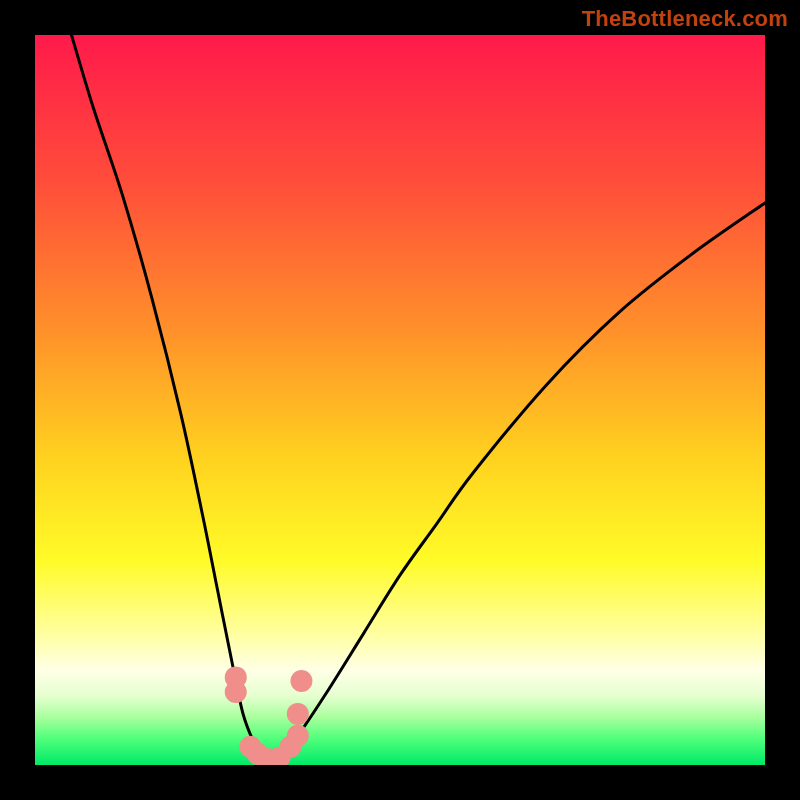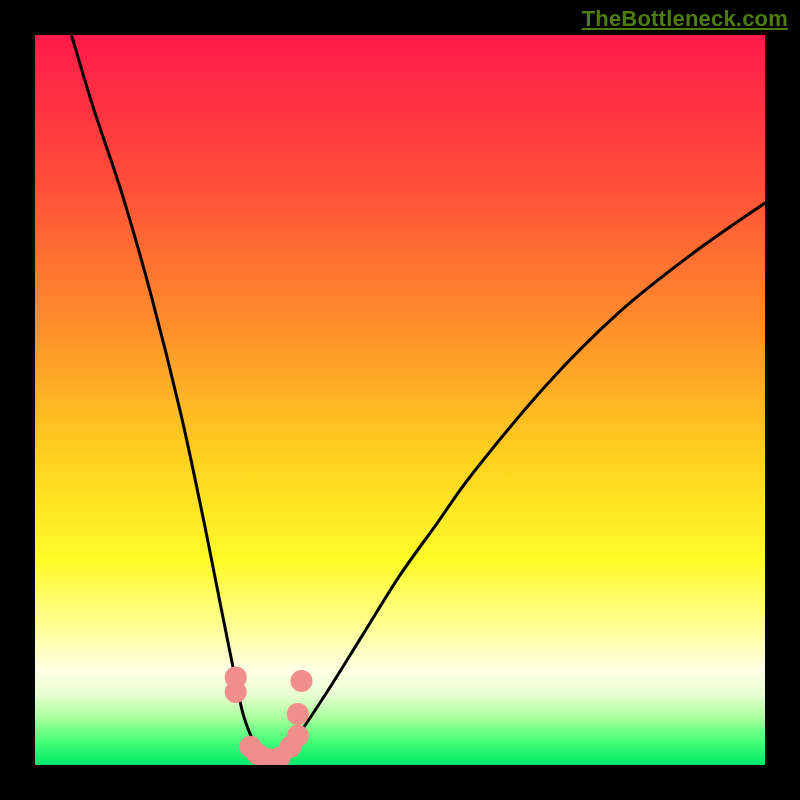--- a/index.html
+++ b/index.html
@@ -33,23 +33,22 @@
     width: 730px;
     height: 730px;
   }
   .watermark {
     position: absolute;
     top: 6px;
     right: 12px;
     font-family: Arial, Helvetica, sans-serif;
     font-size: 22px;
     font-weight: 600;
-    color: #4d7c0f;
+    color: #c2410c;
     letter-spacing: 0.2px;
-    text-decoration: underline;
   }
 </style>
 </head>
 <body>
 
 <div class="frame">
   <div class="plot-area">
     <svg class="gradient" viewBox="0 0 730 730" preserveAspectRatio="none">
       <defs>
         <linearGradient id="bg" x1="0" y1="0" x2="0" y2="1">

